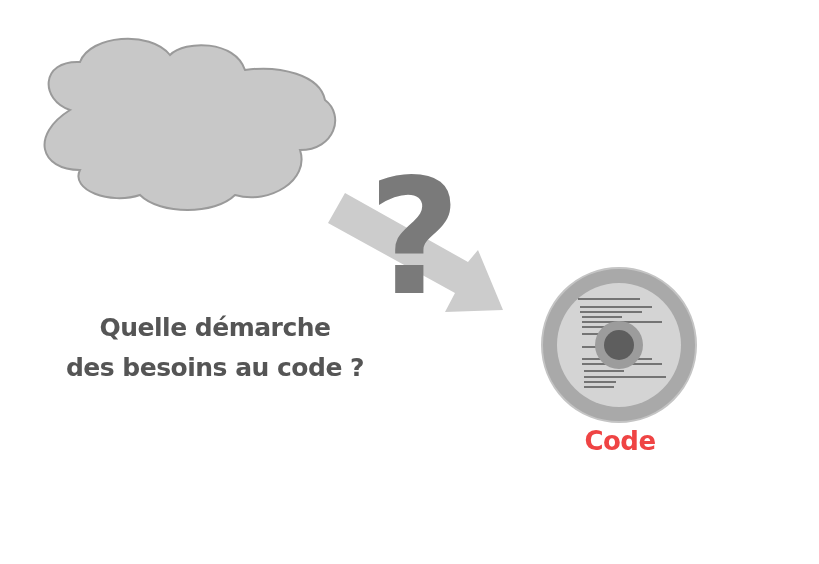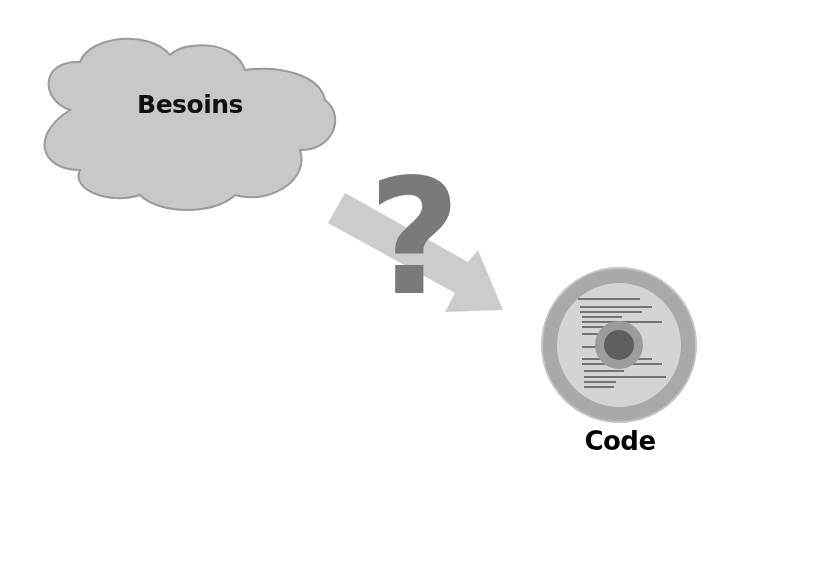--- a/index.html
+++ b/index.html
@@ -1,20 +1,20 @@
 <!DOCTYPE html>
 <html><head>
 <meta charset="utf-8">
 <style>
   html, body { margin:0; padding:0; background:#ffffff; }
   body { width:819px; height:564px; position:relative; overflow:hidden; font-family:"DejaVu Sans", sans-serif; }
   .abs { position:absolute; }
   .cloud-label { left:60px; top:88px; width:260px; text-align:center; font-weight:bold; font-size:25px; line-height:34px; color:#111; letter-spacing:-0.5px; }
   .question-text { left:30px; top:308px; width:370px; text-align:center; font-weight:bold; font-size:25px; line-height:40px; color:#555; letter-spacing:-0.5px; }
-  .code-label { left:560px; top:426px; width:120px; text-align:center; font-weight:bold; font-size:26px; color:#000000; letter-spacing:-0.5px; }
+  .code-label { left:560px; top:426px; width:120px; text-align:center; font-weight:bold; font-size:26px; color:#ef4444; letter-spacing:-0.5px; }
   .qmark { left:368px; top:158px; font-weight:bold; font-size:160px; line-height:160px; color:#7a7a7a; }
 </style>
 </head>
 <body>
 
 <svg class="abs" style="left:0;top:0" width="819" height="564">
 
   <g>
     <path d="M70,110 C40,100 40,60 80,62 C90,35 150,30 170,55 C185,40 235,40 245,70 C280,65 320,75 325,100 C345,115 335,150 300,150 C310,180 270,205 235,195 C215,215 160,215 140,195 C110,205 70,190 80,170 C40,170 30,135 70,110 Z" fill="#c8c8c8" stroke="#9a9a9a" stroke-width="2"></path>
   </g>
@@ -41,21 +41,22 @@
       <rect x="584" y="376" width="82" height="2"></rect>
       <rect x="584" y="381" width="32" height="2"></rect>
       <rect x="584" y="386" width="30" height="2"></rect>
     </g>
     <circle cx="619" cy="345" r="24" fill="#9c9c9c"></circle>
     <circle cx="619" cy="345" r="15" fill="#5e5e5e"></circle>
   </g>
 </svg>
 
 <div class="abs cloud-label">
-  <div>Besoins</div>
 </div>
 
 <div class="abs qmark">?</div>
 
 <div class="abs question-text">
+  <div>Quelle démarche</div>
+  <div>des besoins au code ?</div>
 </div>
 
 <div class="abs code-label">Code</div>
 
 </body></html>

